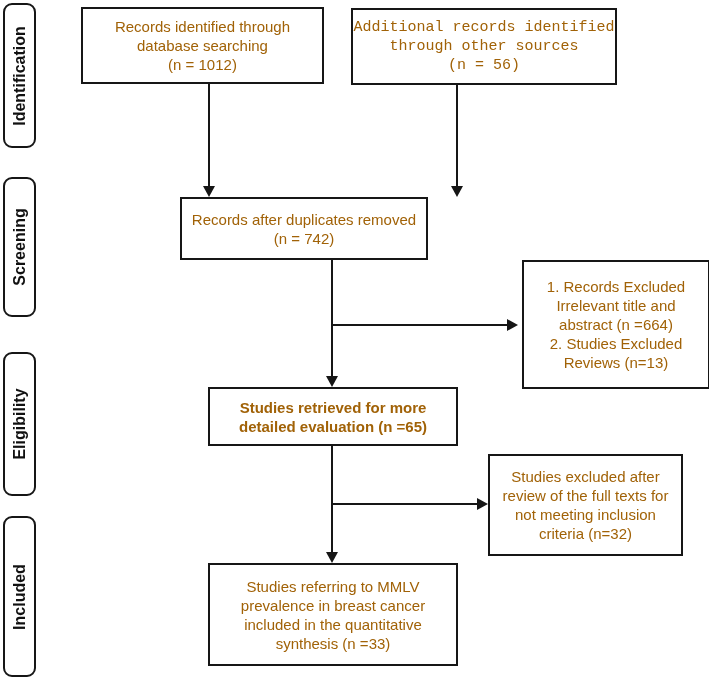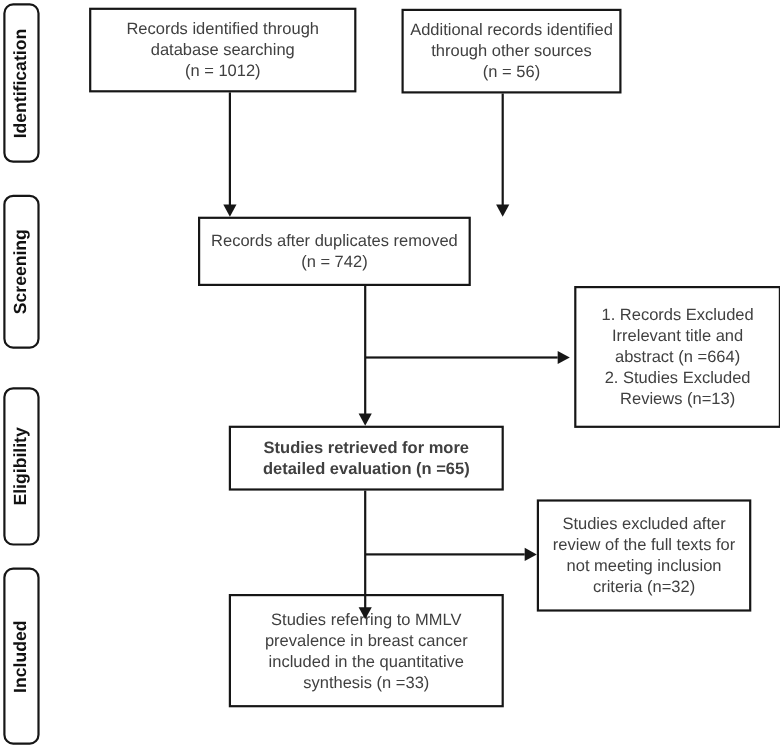--- a/index.html
+++ b/index.html
@@ -21,30 +21,30 @@
     position: absolute;
     box-sizing: border-box;
     border: 2px solid #161616;
     background: #ffffff;
     display: flex;
     align-items: center;
     justify-content: center;
     text-align: center;
     font-size: 15px;
     line-height: 19px;
-    color: #404040;
+    color: #a16207;
   }
   .node span { white-space: pre-line; }
   #node-identified-db   { left: 81px;  top: 7px;   width: 243px; height: 77px; }
-  #node-other-sources   { left: 365px; top: 8px;   width: 200px; height: 77px; }
+  #node-other-sources   { left: 351px; top: 8px;   width: 266px; height: 77px; font-family: Liberation Mono, monospace; }
   #node-after-duplicates{ left: 180px; top: 197px; width: 248px; height: 63px; }
   #node-excluded-1      { left: 522px; top: 260px; width: 188px; height: 129px; }
   #node-retrieved       { left: 208px; top: 387px; width: 250px; height: 59px; font-weight: bold; }
   #node-excluded-2      { left: 488px; top: 454px; width: 195px; height: 102px; }
-  #node-included        { left: 208px; top: 540px; width: 250px; height: 103px; }
+  #node-included        { left: 208px; top: 563px; width: 250px; height: 103px; }
 
   
   .stage {
     position: absolute;
     box-sizing: border-box;
     border: 2px solid #161616;
     border-radius: 9px;
     background: #ffffff;
   }
   .stage .vtext {

